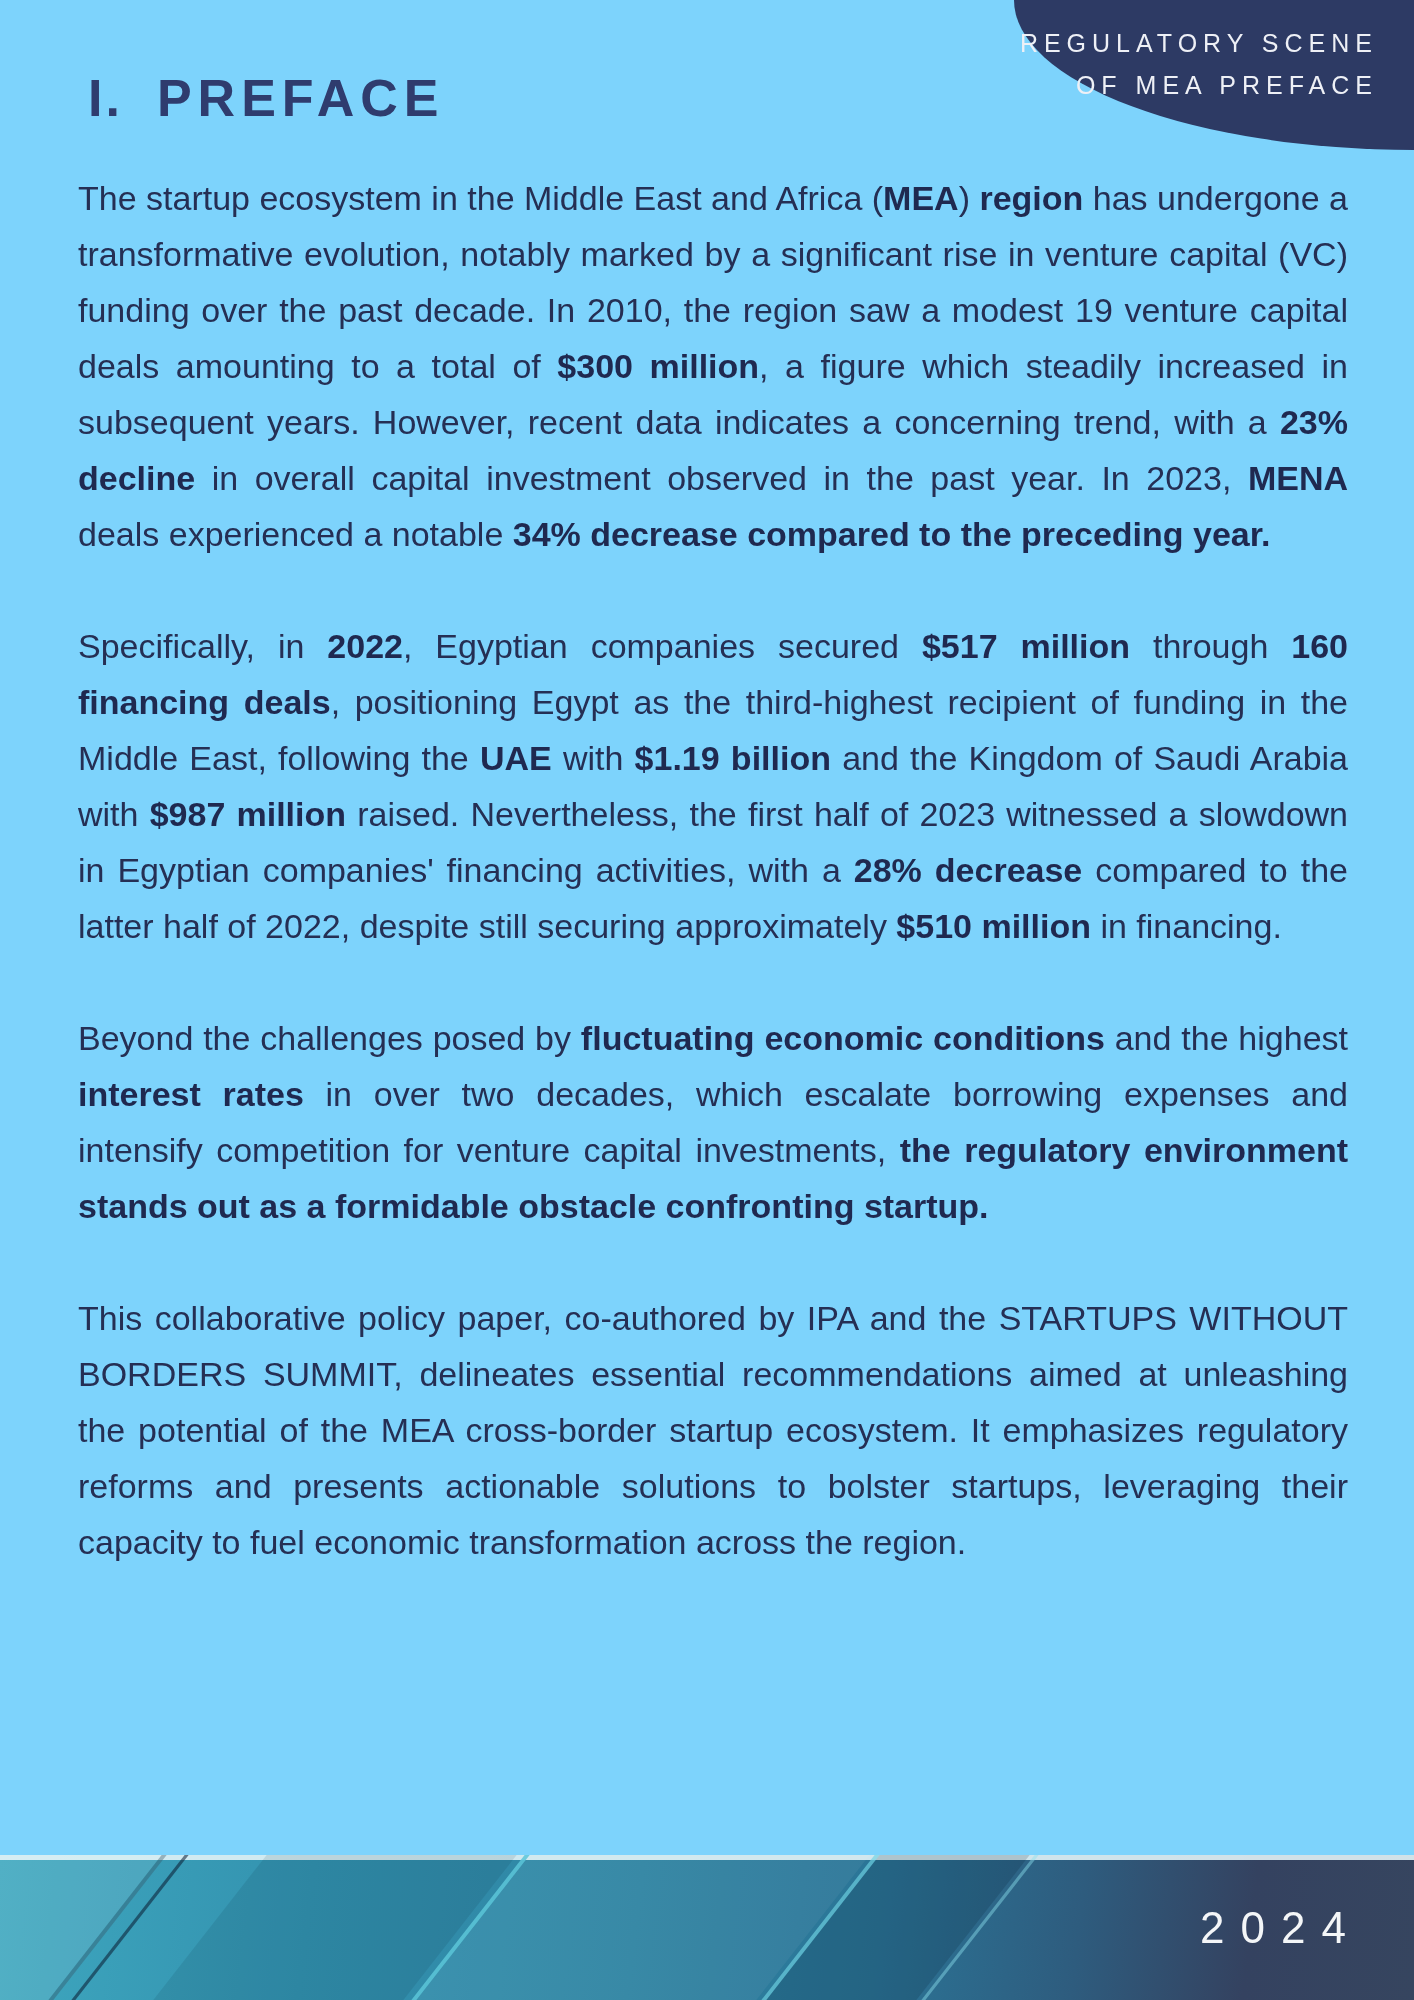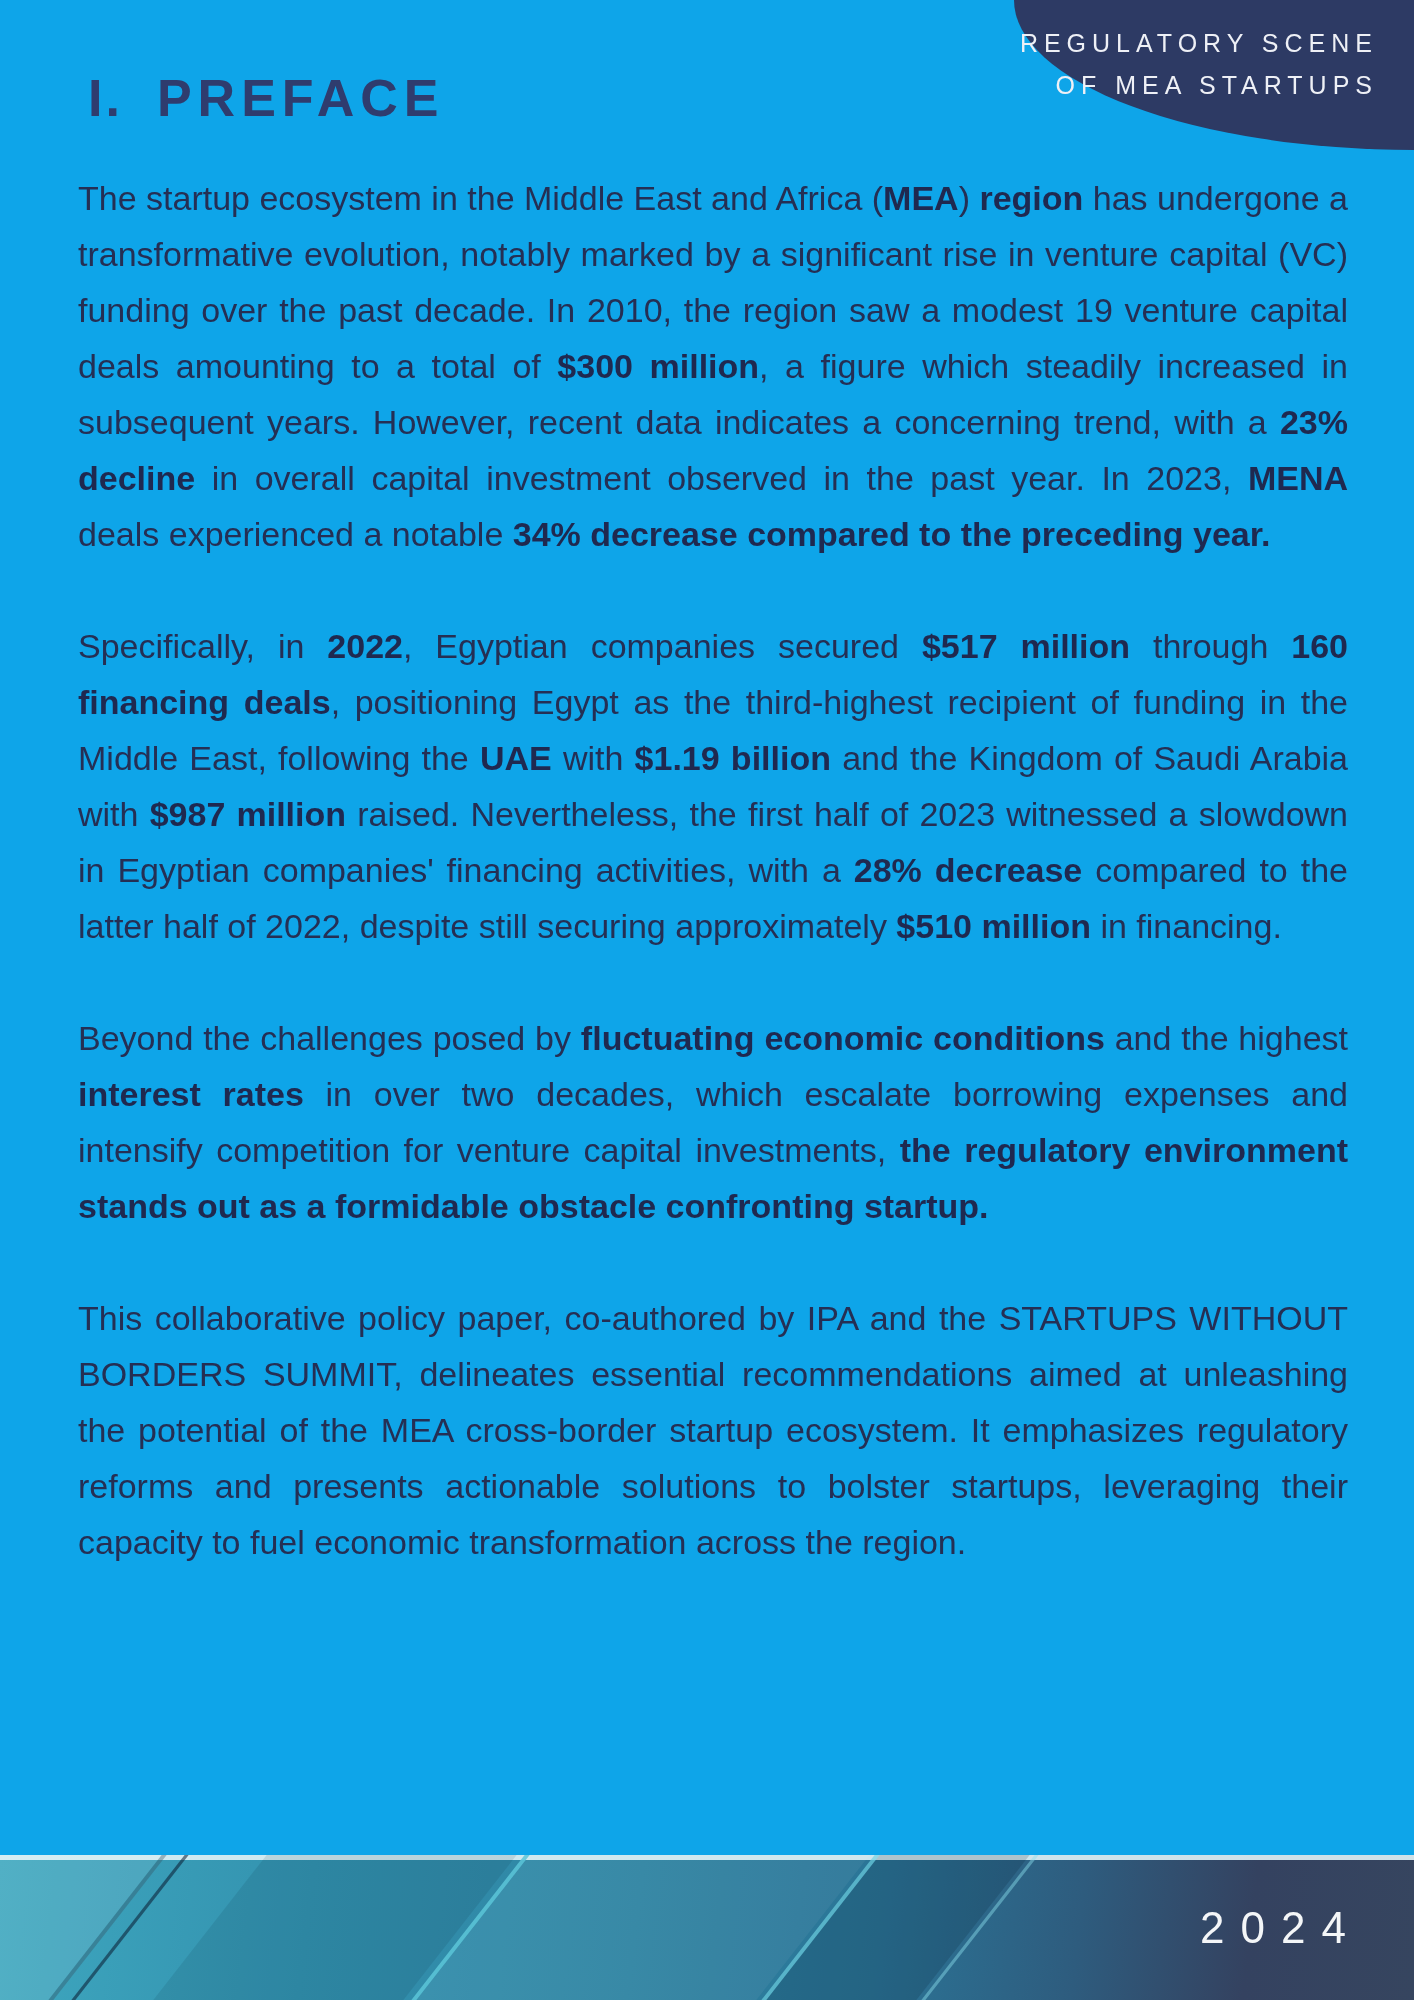--- a/index.html
+++ b/index.html
@@ -7,21 +7,21 @@
     --title-navy:#2f3c6e;
     --body-navy:#252f54;
     --footer-teal:#3ea7bf;
     --footer-navy:#36455f;
   }
   *{margin:0;padding:0;box-sizing:border-box;}
   html,body{background:#e8e8e8;}
   .page{
     position:relative;
     width:1414px;height:2000px;
-    background:#0ea5e9;
+    background:#7dd3fc;
     overflow:hidden;
     font-family:"Liberation Sans", sans-serif;
     color:var(--body-navy,#252f54);
   }
   
   .badge{
     position:absolute;top:0;right:0;
     width:400px;height:150px;
     background:var(--badge-navy,#2d3a64);
     border-bottom-left-radius:100% 100%;
@@ -93,21 +93,21 @@
     color:#f4f6f8;font-size:44px;font-weight:400;letter-spacing:16px;
   }
 </style>
 </head>
 <body>
 
 <div class="page">
 
   <div class="badge">
     <div>REGULATORY SCENE</div>
-    <div>OF MEA STARTUPS</div>
+    <div>OF MEA PREFACE</div>
   </div>
 
   <h1 class="title">
     <span class="numeral">I.</span><span class="word">PREFACE</span>
   </h1>
 
   <div class="content">
       <p class="para"><span>The startup ecosystem in the Middle East and Africa (</span><span class="b">MEA</span><span>) </span><span class="b">region</span><span> has undergone a transformative evolution, notably marked by a significant rise in venture capital (VC) funding over the past decade. In 2010, the region saw a modest 19 venture capital deals amounting to a total of </span><span class="b">$300 million</span><span>, a figure which steadily increased in subsequent years. However, recent data indicates a concerning trend, with a </span><span class="b">23% decline</span><span> in overall capital investment observed in the past year. In 2023, </span><span class="b">MENA</span><span> deals experienced a notable </span><span class="b">34% decrease compared to the preceding year.</span></p>
       <p class="para"><span>Specifically, in </span><span class="b">2022</span><span>, Egyptian companies secured </span><span class="b">$517 million</span><span> through </span><span class="b">160 financing deals</span><span>, positioning Egypt as the third-highest recipient of funding in the Middle East, following the </span><span class="b">UAE</span><span> with </span><span class="b">$1.19 billion</span><span> and the Kingdom of Saudi Arabia with </span><span class="b">$987 million</span><span> raised. Nevertheless, the first half of 2023 witnessed a slowdown in Egyptian companies' financing activities, with a </span><span class="b">28% decrease</span><span> compared to the latter half of 2022, despite still securing approximately </span><span class="b">$510 million</span><span> in financing.</span></p>
       <p class="para"><span>Beyond the challenges posed by </span><span class="b">fluctuating economic conditions</span><span> and the highest </span><span class="b">interest rates</span><span> in over two decades, which escalate borrowing expenses and intensify competition for venture capital investments, </span><span class="b">the regulatory environment stands out as a formidable obstacle confronting startup.</span></p>

